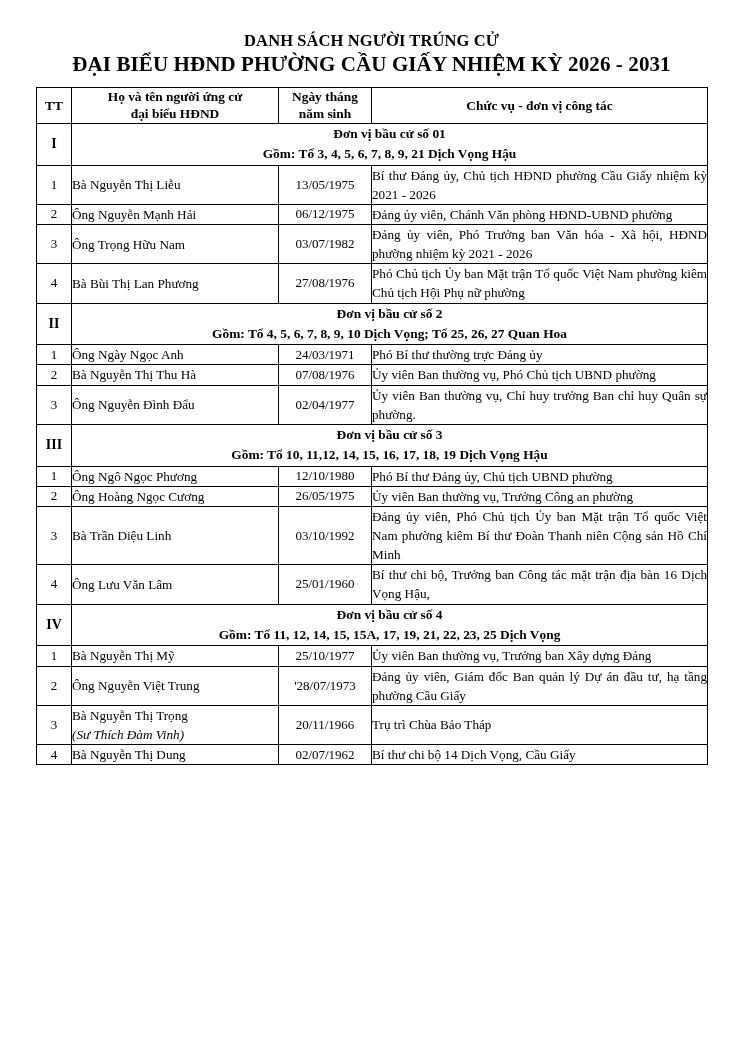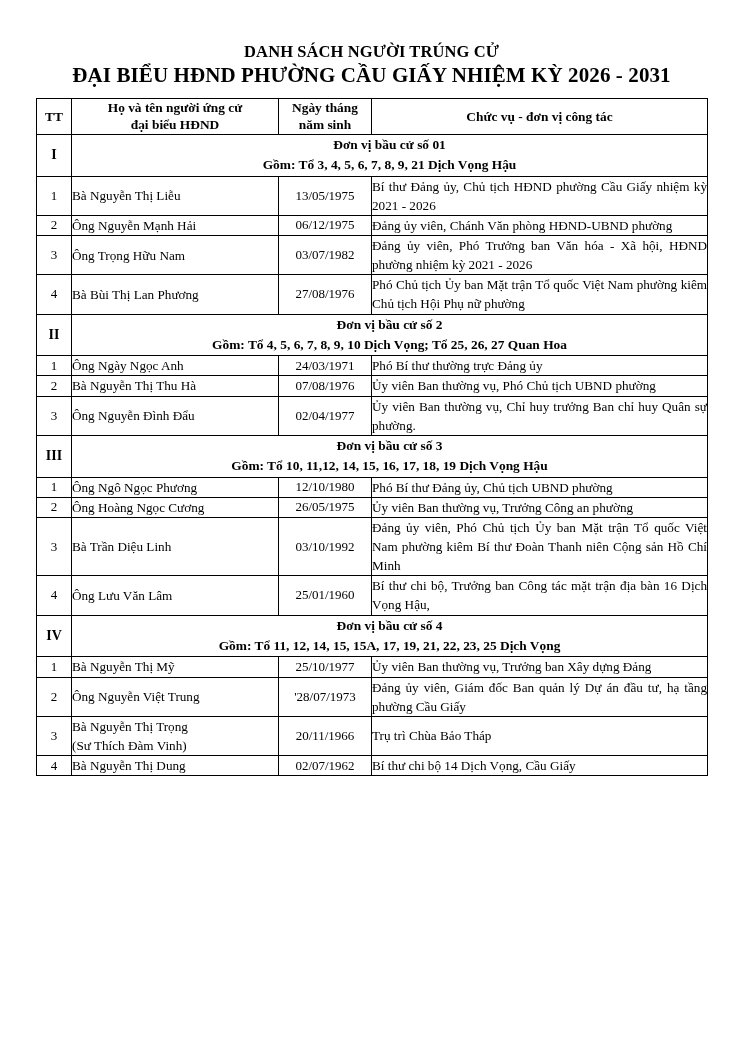--- a/index.html
+++ b/index.html
@@ -12,21 +12,21 @@
     width: 740px;
     height: 1057px;
     font-family: "Liberation Serif", "DejaVu Serif", serif;
     color: #000000;
     -webkit-font-smoothing: antialiased;
   }
   .page {
     width: 740px;
     height: 885px;
     box-sizing: border-box;
-    padding: 41px 33px 0 36px;
+    padding: 30px 33px 0 36px;
   }
   .doc-title {
     text-align: center;
     font-weight: bold;
     line-height: 1.28;
     margin: 0 0 9px 0;
   }
   .doc-title .line1 {
     display: block;
     font-size: 16.5px;
@@ -82,21 +82,21 @@
 
   
   td.idx {
     text-align: center;
     font-size: 13px;
   }
   td.nm {
     padding: 5px 4px 5px 9px;
     line-height: 1.45;
   }
-  td.nm .alias { display: block; }
+  td.nm .alias { display: block; font-style: italic; }
   td.dob {
     text-align: center;
     font-size: 13px;
     padding: 5px 2px;
   }
   td.role {
     text-align: justify;
     text-justify: inter-word;
     padding: 5px 7px 5px 8px;
     line-height: 1.45;

